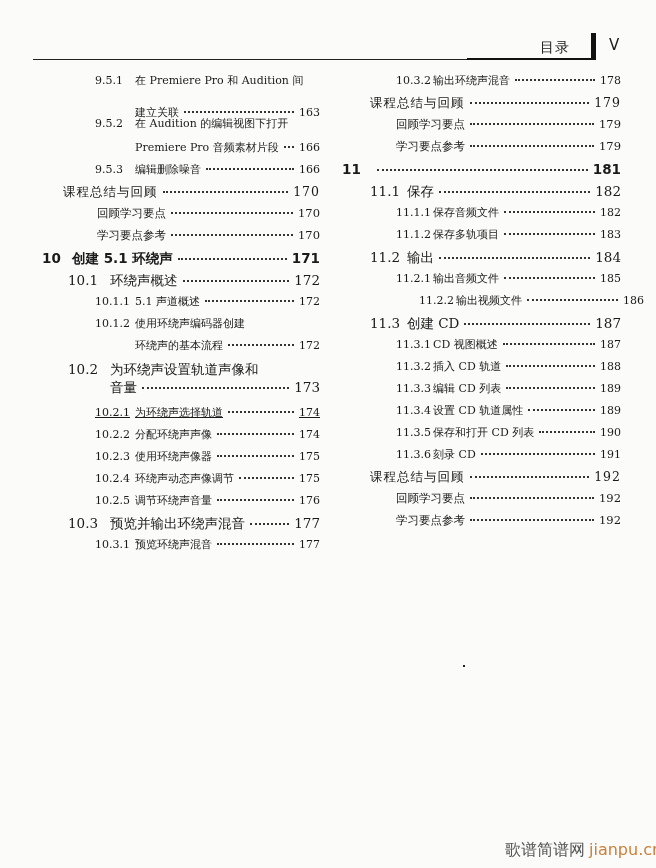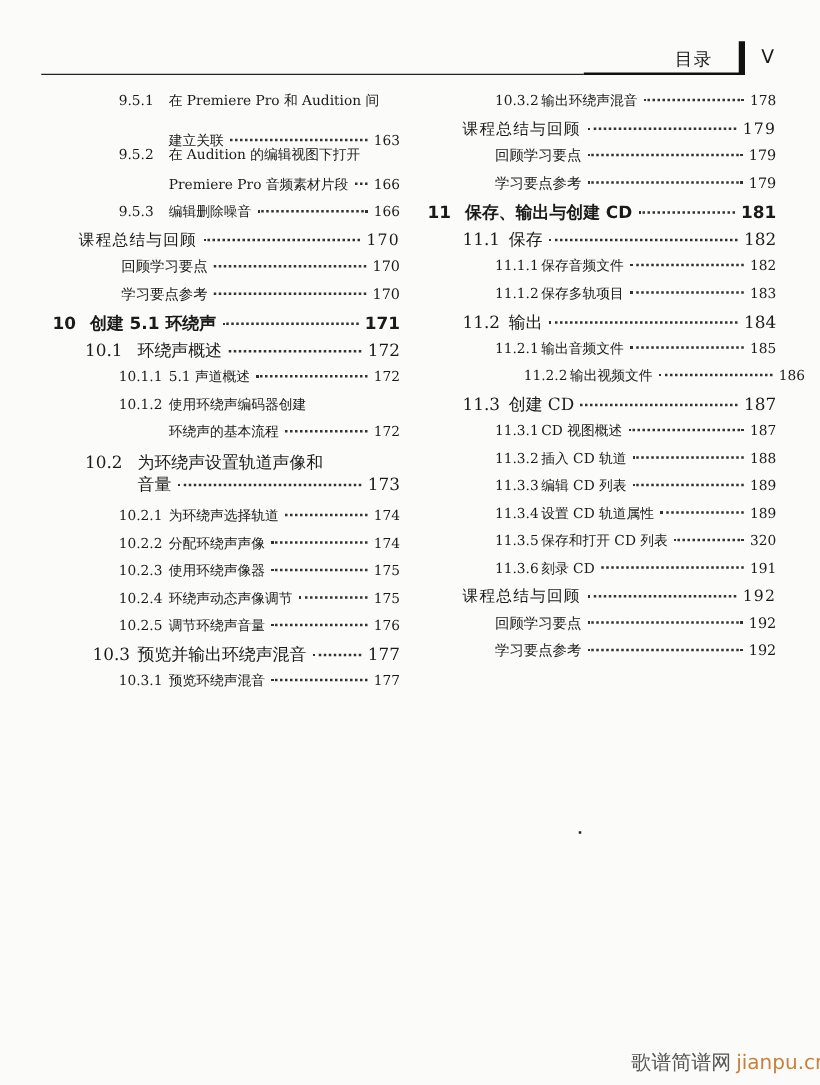--- a/index.html
+++ b/index.html
@@ -171,21 +171,21 @@
     <div class="row lvl-sec" style="top: 288px; left: 68px; width: 252px;">
       <span class="num" style="width: 42px;">10.2</span>
       <span class="title">为环绕声设置轨道声像和</span>
     </div>
     <div class="row lvl-sec" style="top: 306px; left: 68px; width: 252px;">
       <span style="width: 42px; display: inline-block;"></span>
       <span class="title">音量</span>
       <span class="leader"></span>
       <span class="page">173</span>
     </div>
-    <div class="row lvl-sub" style="top: 332px; left: 95px; width: 225px;">
+    <div class="row lvl-sub" style="top: 332px; left: 95px; width: 225px; text-decoration: underline;">
       <span class="num" style="width: 40px;">10.2.1</span>
       <span class="title">为环绕声选择轨道</span>
       <span class="leader"></span>
       <span class="page">174</span>
     </div>
     <div class="row lvl-sub" style="top: 354px; left: 95px; width: 225px;">
       <span class="num" style="width: 40px;">10.2.2</span>
       <span class="title">分配环绕声声像</span>
       <span class="leader"></span>
       <span class="page">174</span>
@@ -202,21 +202,21 @@
       <span class="leader"></span>
       <span class="page">175</span>
     </div>
     <div class="row lvl-sub" style="top: 420px; left: 95px; width: 225px;">
       <span class="num" style="width: 40px;">10.2.5</span>
       <span class="title">调节环绕声音量</span>
       <span class="leader"></span>
       <span class="page">176</span>
     </div>
     <div class="row lvl-sec" style="top: 442px; left: 68px; width: 252px;">
-      <span class="num" style="width: 42px; text-align: center;">10.3</span>
+      <span class="num" style="width: 42px;">10.3</span>
       <span class="title">预览并输出环绕声混音</span>
       <span class="leader"></span>
       <span class="page">177</span>
     </div>
     <div class="row lvl-sub" style="top: 464px; left: 95px; width: 225px;">
       <span class="num" style="width: 40px;">10.3.1</span>
       <span class="title">预览环绕声混音</span>
       <span class="leader"></span>
       <span class="page">177</span>
     </div>
@@ -241,21 +241,20 @@
       <span class="page">179</span>
     </div>
     <div class="row lvl-revsub" style="top: 66px; left: 0px; width: 291px;">
       <span style="width: 66px; display: inline-block;"></span>
       <span class="title">学习要点参考</span>
       <span class="leader"></span>
       <span class="page">179</span>
     </div>
     <div class="row lvl-ch" style="top: 88px; left: 12px; width: 279px;">
       <span class="num" style="width: 30px;">11</span>
-      <span class="title">保存、输出与创建 CD</span>
       <span class="leader"></span>
       <span class="page">181</span>
     </div>
     <div class="row lvl-sec" style="top: 110px; left: 40px; width: 251px;">
       <span class="num" style="width: 37px;">11.1</span>
       <span class="title">保存</span>
       <span class="leader"></span>
       <span class="page">182</span>
     </div>
     <div class="row lvl-sub" style="top: 132px; left: 66px; width: 225px;">
@@ -315,21 +314,21 @@
     <div class="row lvl-sub" style="top: 330px; left: 66px; width: 225px;">
       <span class="num" style="width: 37px;">11.3.4</span>
       <span class="title">设置 CD 轨道属性</span>
       <span class="leader"></span>
       <span class="page">189</span>
     </div>
     <div class="row lvl-sub" style="top: 352px; left: 66px; width: 225px;">
       <span class="num" style="width: 37px;">11.3.5</span>
       <span class="title">保存和打开 CD 列表</span>
       <span class="leader"></span>
-      <span class="page">320</span>
+      <span class="page">190</span>
     </div>
     <div class="row lvl-sub" style="top: 374px; left: 66px; width: 225px;">
       <span class="num" style="width: 37px;">11.3.6</span>
       <span class="title">刻录 CD</span>
       <span class="leader"></span>
       <span class="page">191</span>
     </div>
     <div class="row lvl-rev" style="top: 396px; left: 0px; width: 291px;">
       <span style="width: 40px; display: inline-block;"></span>
       <span class="title">课程总结与回顾</span>

